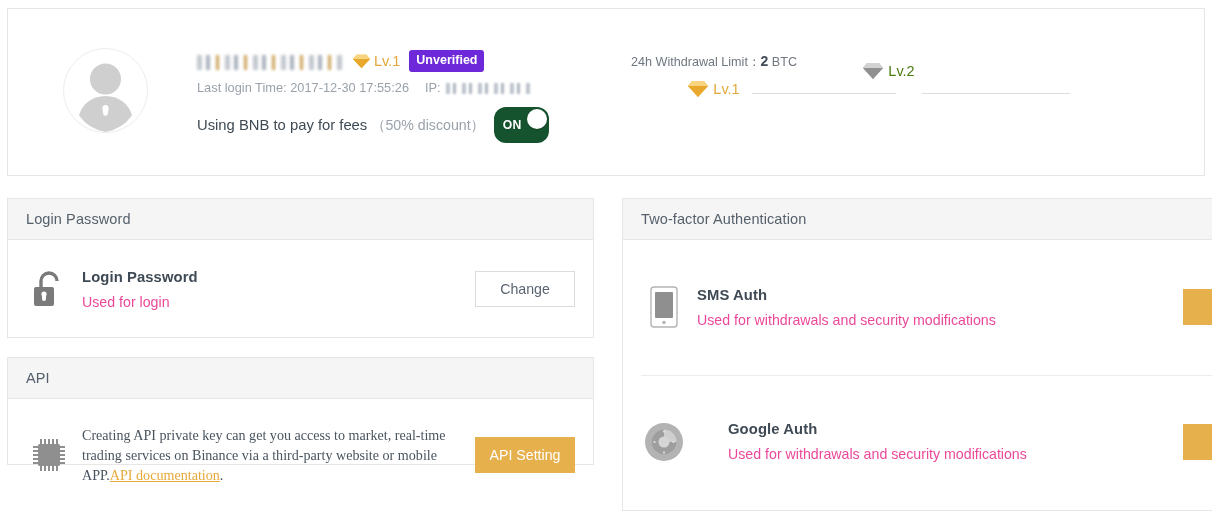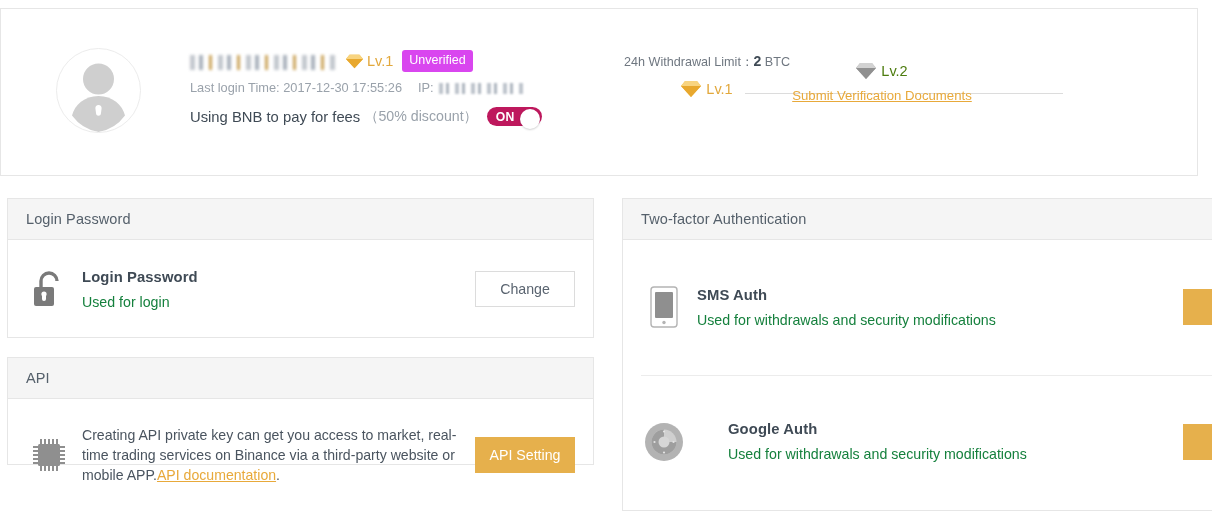--- a/index.html
+++ b/index.html
@@ -24,21 +24,21 @@
     display: flex; align-items: center;
     padding-left: 18px;
   }
   .card-head-title {
     font-size: 14.5px;
     color: #55606b;
     letter-spacing: .1px;
   }
 
   
-  #profile-card { left: 0; top: 8px; width: 1198px; height: 168px; }
+  #profile-card { left: 7px; top: 8px; width: 1198px; height: 168px; }
   .avatar {
     position: absolute; left: 55px; top: 39px;
     width: 85px; height: 85px; border-radius: 50%;
     border: 1px solid #ececec; background: #fff;
     overflow: hidden;
   }
   .avatar svg { display:block; }
 
   .id-block { position: absolute; left: 189px; top: 40px; width: 400px; }
   .id-row1 { display: flex; align-items: center; height: 24px; }
@@ -51,23 +51,23 @@
        #c2943f 19px, #c2943f 22px, #ffffff 22px, #ffffff 28px);
     filter: blur(1.6px);
     opacity: .85;
     margin-right: 8px;
     position: relative; top: 1px;
   }
   .lv-inline { display:flex; align-items:center; gap:4px; margin-right: 9px; }
   .lv-inline .lvtext { color:#e2a83c; font-size:14.5px; }
   .badge-unverified {
     display:inline-block;
-    background:#d946ef; color:#ffffff;
+    background:#6d28d9; color:#ffffff;
     font-size:12.5px; line-height:1;
-    padding:4px 7px 5px; border-radius:3px;
+    padding:4px 7px 5px; border-radius:3px;font-weight:bold;
   }
   .id-row2 {
     margin-top: 7px;
     font-size: 12.8px; color: #9aa2ab;
     display:flex; align-items:center;
   }
   .ip-label { margin-left: 16px; }
   .ip-blur {
     display:inline-block; margin-left:5px;
     width: 86px; height: 11px;
@@ -75,22 +75,22 @@
        #aeb6c0 0px, #aeb6c0 4px, #ffffff 4px, #ffffff 7px,
        #9aa4b0 7px, #9aa4b0 10px, #ffffff 10px, #ffffff 16px);
     filter: blur(1.3px); opacity:.8;
     position:relative; top:1px;
   }
   .id-row3 { margin-top: 12px; display:flex; align-items:center; }
   .bnb-text { font-size: 14.8px; color: #3f4a55; }
   .bnb-discount { font-size: 14.2px; color: #9aa2ab; margin-left: 4px; }
   .toggle {
     margin-left: 9px;
-    width: 55px; height: 19px; border-radius: 12px;
-    background: #be185d;
+    width: 55px; height: 36px; border-radius: 12px;
+    background: #14532d;
     position: relative;
     display:flex; align-items:center;
   }
   .toggle .tg-label {
     color:#fff; font-size:12.2px; font-weight:bold;
     position:absolute; left:9px; letter-spacing:.3px;
   }
   .toggle .knob {
     position:absolute; right:2px; top:2px;
     width:20px; height:20px; border-radius:50%;
@@ -129,21 +129,21 @@
     width: 46px; flex: 0 0 46px;
     display:flex; align-items:center; justify-content:center;
   }
   .row-body { flex: 1 1 auto; padding-left: 10px; }
   .row-title {
     font-size: 14.8px; font-weight: bold; color: #3f4a55;
     letter-spacing: .1px;
   }
   .row-sub {
     margin-top: 9px;
-    font-size: 14.2px; color: #15803d;
+    font-size: 14.2px; color: #ec4899;
   }
   .row-action { flex: 0 0 auto; }
 
   .btn-outline {
     display:inline-flex; align-items:center; justify-content:center;
     width: 100px; height: 36px;
     background:#ffffff; border:1px solid #dcdcdc;
     color:#5a6470; font-size:14.2px;
     cursor:pointer;
   }
@@ -235,21 +235,20 @@
       <div class="lv-col" style="left:175px; width:220px;">
         <div class="lv-mid">
           <svg width="20" height="18" viewBox="0 0 24 21">
             <path d="M5 1h14l5 6-12 13L0 7z" fill="#a6a6a6"></path>
             <path d="M5 1h14l5 6H0z" fill="#c6c6c6"></path>
             <path d="M12 20 0 7h24z" fill="#909090"></path>
             <path d="M5 1 0 7h24l-5-6z" fill="#dcdcdc" opacity=".55"></path>
           </svg>
           <span class="lvname">Lv.2</span>
         </div>
-        <a class="lv-link gold" href="#">Submit Verification Documents</a>
       </div>
 
     </div>
   </div>
 
   <div class="card" id="login-card">
     <div class="card-head">
       <span class="card-head-title">Login Password</span>
     </div>
     <div class="row" style="height:98px;">
@@ -296,21 +295,21 @@
             <rect x="3" y="26" width="5" height="2"></rect>
             <rect x="30" y="10" width="5" height="2"></rect>
               <rect x="30" y="14" width="5" height="2"></rect>
             <rect x="30" y="18" width="5" height="2"></rect>
               <rect x="30" y="22" width="5" height="2"></rect>
             <rect x="30" y="26" width="5" height="2"></rect>
           </g>
           <rect x="8" y="8" width="22" height="22" rx="1.5" fill="#8f8f8f"></rect>
         </svg>
       </div>
-      <div class="row-body" style="padding-right:14px;">
+      <div class="row-body" style="padding-right:14px;font-family:Liberation Serif, serif;">
         <div class="api-text"><span>Creating API private key can get you access to market, real-time trading services on Binance via a third-party website or mobile APP.</span><a class="api-link" href="#">API documentation</a><span>.</span></div>
       </div>
       <div class="row-action">
         <button class="btn-gold apiset">API Setting</button>
       </div>
     </div>
   </div>
 
   <div class="card" id="tfa-card">
     <div class="card-head">

